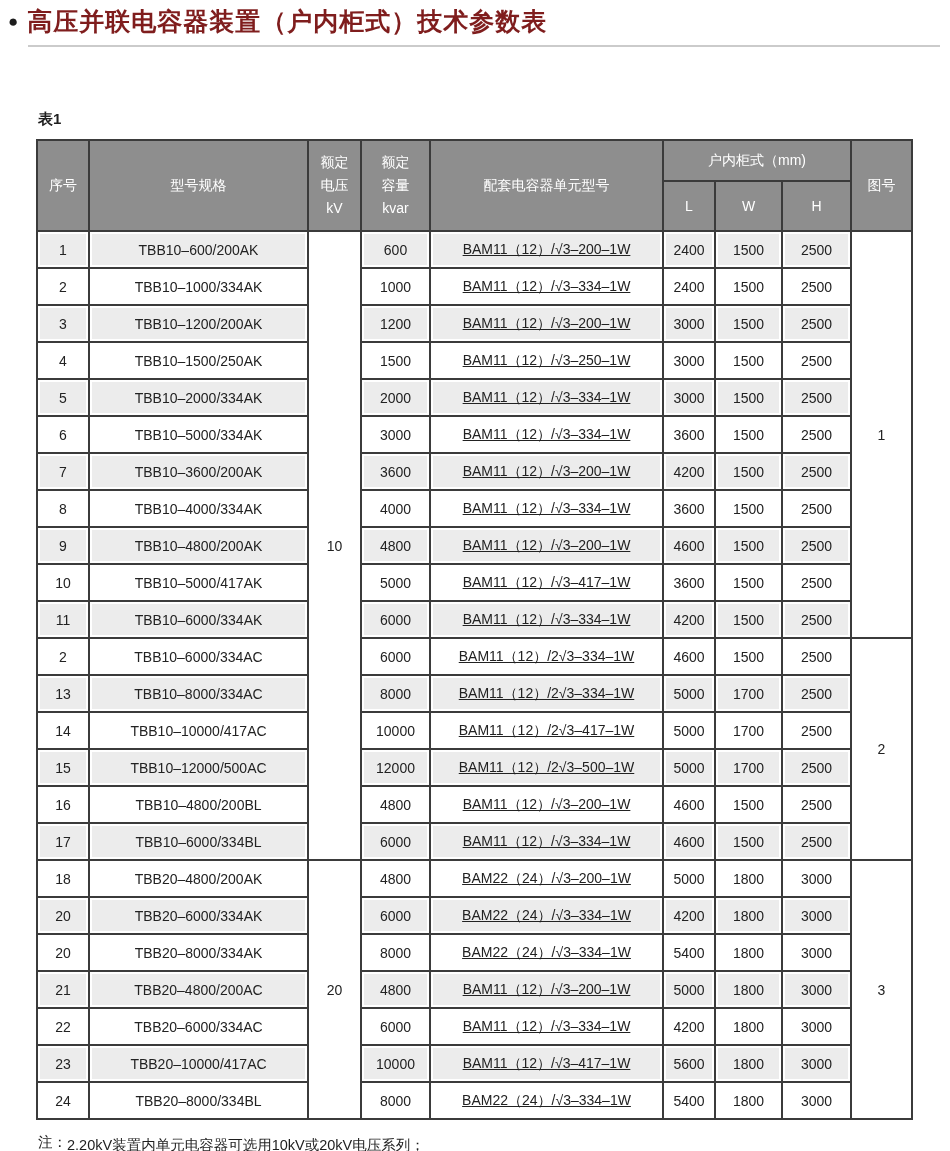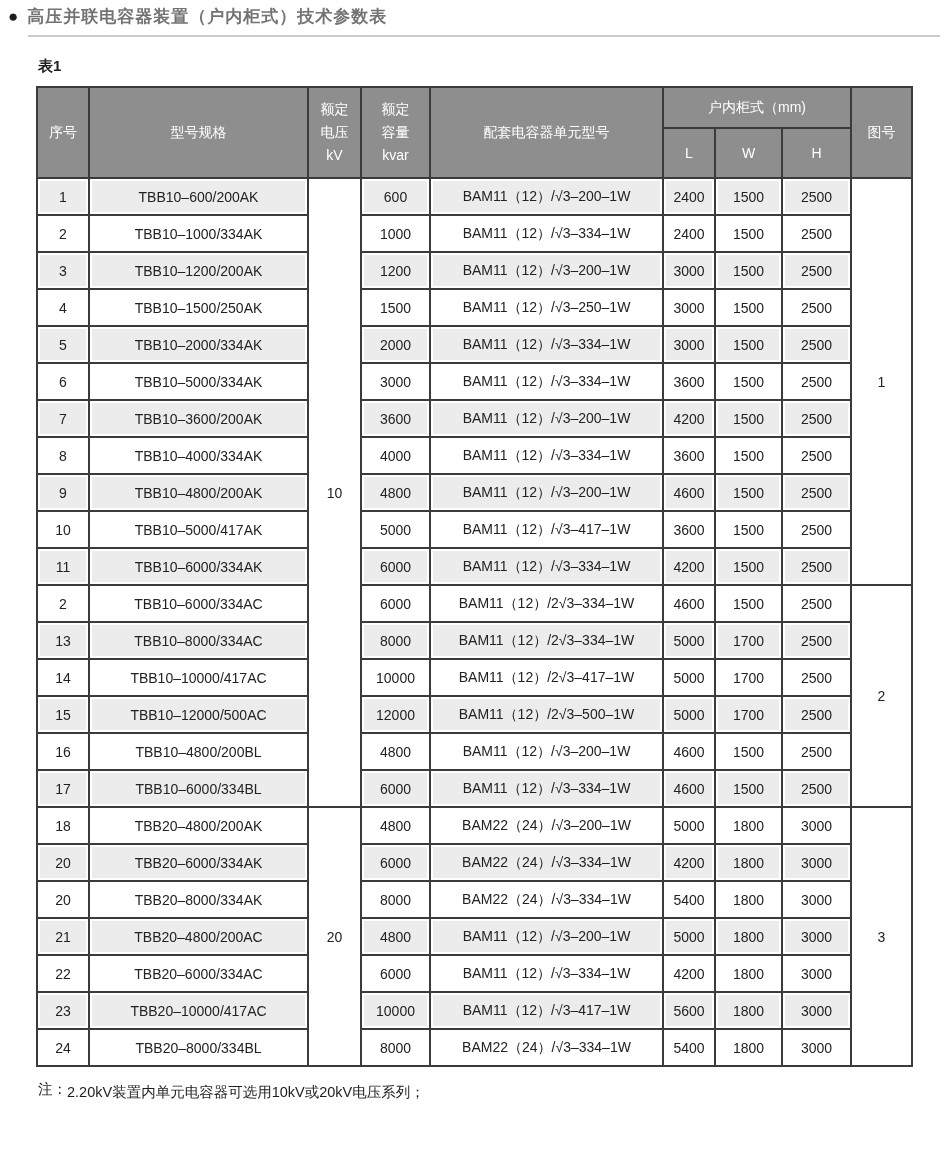--- a/index.html
+++ b/index.html
@@ -18,34 +18,34 @@
     align-items: center;
     gap: 9px;
     padding: 5px 10px 0 8px;
   }
   .bullet {
     font-size: 17px;
     line-height: 1;
     color: #1d1d1d;
   }
   .page-title {
-    font-size: 17px;
+    font-size: 25px;
     font-weight: bold;
-    color: #737373;
+    color: #7f1d1d;
     letter-spacing: 1px;
   }
   .title-rule {
     height: 0;
     border-top: 2px solid #cbcbcb;
     margin: 7px 10px 0 28px;
   }
 
   
   .table-label {
-    margin: 20px 0 10px 38px;
+    margin: 63px 0 10px 38px;
     font-size: 15px;
     font-weight: bold;
     color: #1e1e1e;
   }
 
   
   table.params {
     border-collapse: collapse;
     table-layout: fixed;
     margin-left: 36px;
@@ -67,21 +67,21 @@
     margin-top: 46px;
   }
   thead tr.h-top { height: 41px; }
   thead tr.h-sub { height: 50px; }
   .prewrap { white-space: pre-line; line-height: 1.65; }
 
   tbody tr { height: 37px; }
   tbody td { background: #ffffff; box-shadow: inset 0 0 0 2px #ffffff; }
   tbody td.band { background: #ececec; }
   td.c-model { text-align: left; padding-left: 22px; margin-left: 20px; }
-  td.c-unit  { text-align: left; padding-left: 11px; }
+  td.c-unit  { text-align: left; padding-left: 11px; text-decoration: underline; }
   td.c-merge { background: #ffffff; }
 
   
   .notes {
     margin: 13px 0 0 38px;
     font-size: 14.5px;
     color: #1e1e1e;
   }
   .notes-row { display: flex; align-items: flex-start; }
   .notes-label { flex: none; white-space: nowrap; }

